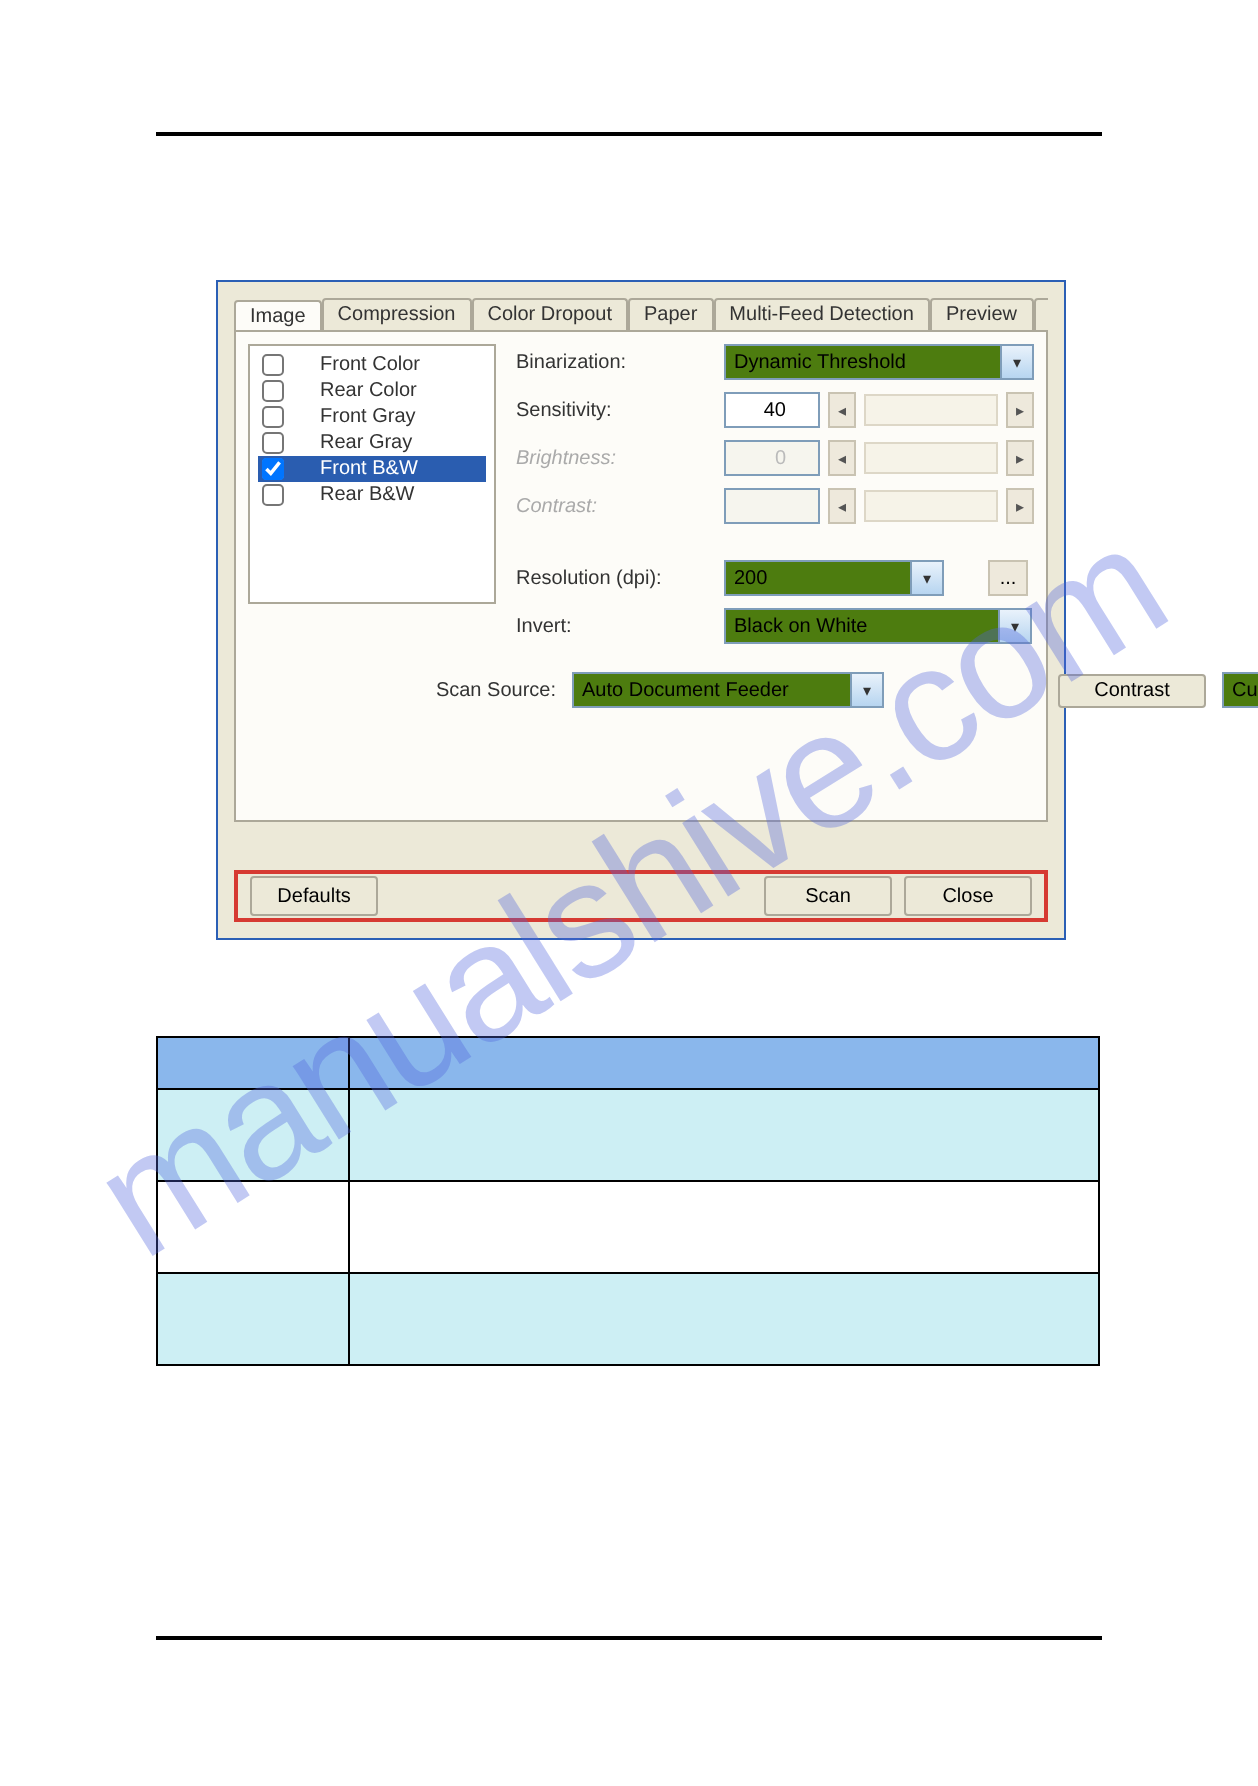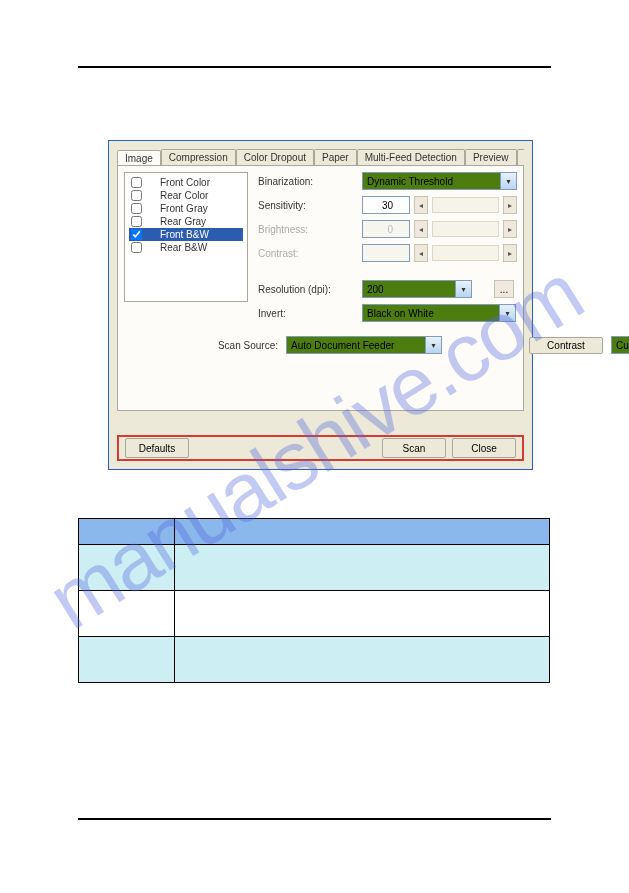--- a/index.html
+++ b/index.html
@@ -48,21 +48,21 @@
   .modebox {
     width: 124px; height: 130px; border: 1px solid #aca899; background: #fff;
     padding: 3px 4px; overflow: hidden;
   }
   .modebox label { display: flex; align-items: center; gap: 18px; font-size: 10px; color: #333; padding: 1px 2px; }
   .modebox label.sel { background: #2a5db0; color: #fff; }
   .modebox input[type=checkbox] { width: 11px; height: 11px; }
   .settings { flex: 1; display: flex; flex-direction: column; gap: 6px; }
   .srow { display: flex; align-items: center; gap: 18px; }
   .srow .lbl { width: 86px; font-size: 10px; color: #333; }
-  .srow .lbl.dim { color: #aaa; }
+  .srow .lbl.dim { color: #aaa; font-style: italic; }
   .drop {
     flex: 1; height: 18px; border: 1px solid #7f9db9; background: #4d7c0f;
     display: flex; align-items: center; padding: 0 4px; font-size: 10px; position: relative;
   }
   .drop .caret {
     position: absolute; right: 0; top: 0; width: 16px; height: 16px;
     border-left: 1px solid #7f9db9;
     background: linear-gradient(#e9f2fb,#b7d5f0);
     display: flex; align-items: center; justify-content: center; font-size: 8px; color: #333;
   }
@@ -167,21 +167,21 @@
                 <span>Dynamic Threshold</span>
                 <span class="caret">
                     <span>▾</span>
                   </span>
               </div>
             </div>
             <div class="srow">
               <span class="lbl">Sensitivity:</span>
               <div class="spinwrap">
                 <div class="spin">
-                    <span>30</span>
+                    <span>40</span>
                   </div>
                 <div class="endcap">
                     <span>◂</span>
                   </div>
                 <div class="sliderbar"></div>
                 <div class="endcap">
                     <span>▸</span>
                   </div>
               </div>
             </div>

